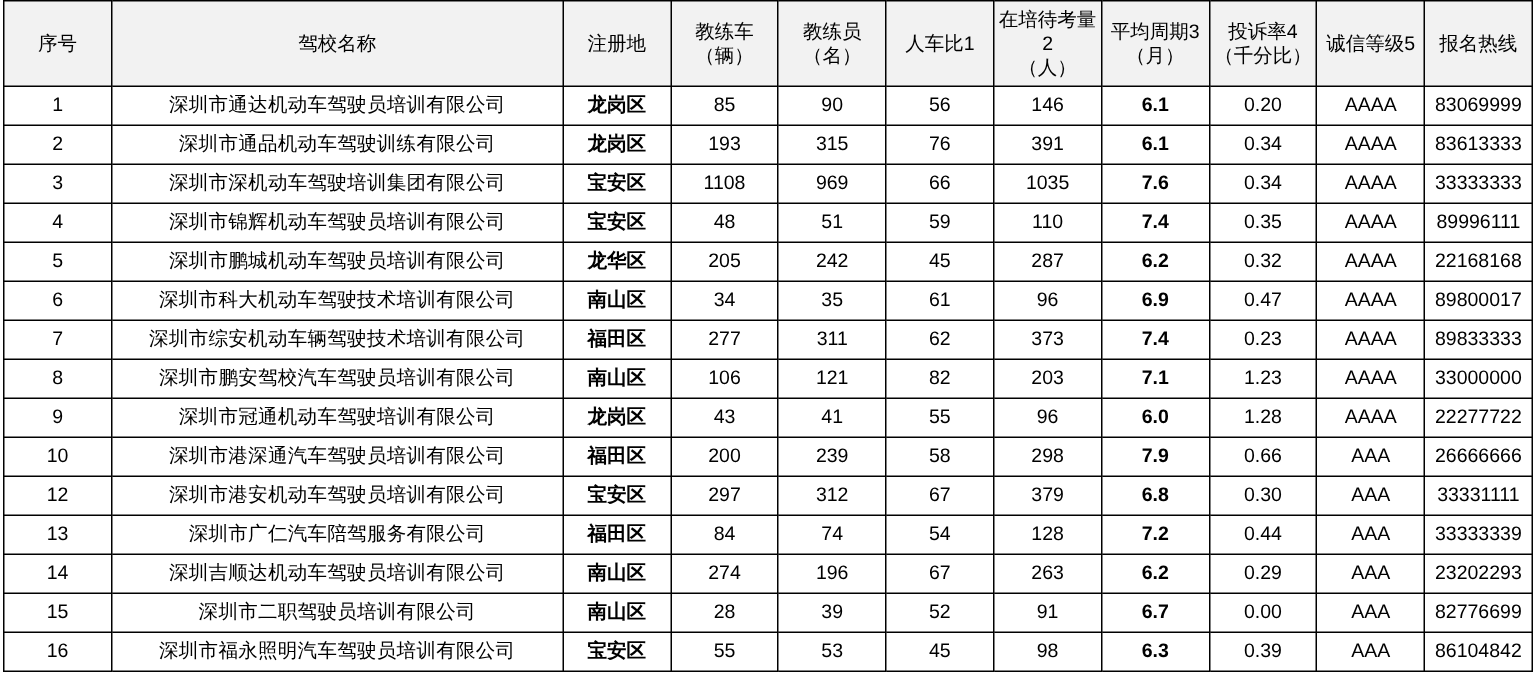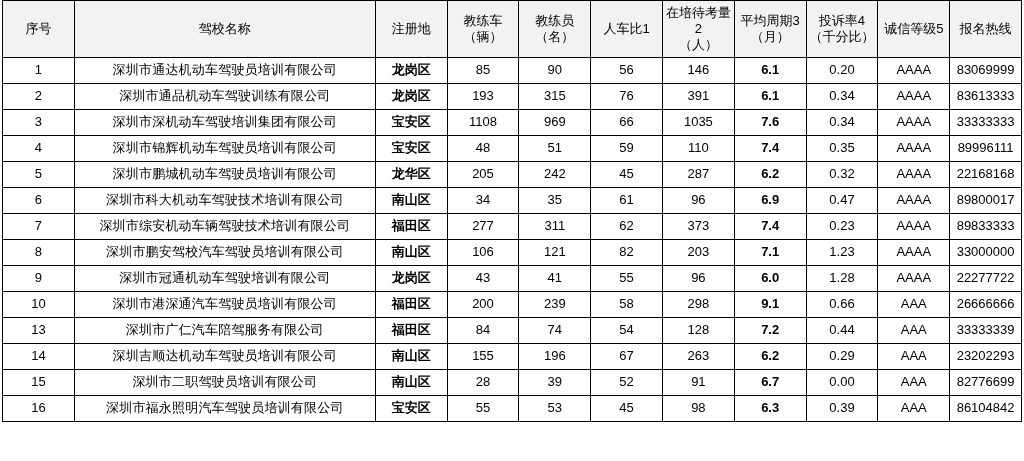--- a/index.html
+++ b/index.html
@@ -226,43 +226,56 @@
           <td class="col-hotline">22277722</td>
         </tr>
         <tr>
           <td class="col-index">10</td>
           <td class="col-name col-name-cell">深圳市港深通汽车驾驶员培训有限公司</td>
           <td class="col-district">福田区</td>
           <td class="col-cars">200</td>
           <td class="col-coaches">239</td>
           <td class="col-ratio">58</td>
           <td class="col-training">298</td>
-          <td class="col-period">9.1</td>
+          <td class="col-period">7.9</td>
           <td class="col-complaint">0.66</td>
           <td class="col-credit">AAA</td>
           <td class="col-hotline">26666666</td>
+        </tr>
+        <tr>
+          <td class="col-index">12</td>
+          <td class="col-name col-name-cell">深圳市港安机动车驾驶员培训有限公司</td>
+          <td class="col-district">宝安区</td>
+          <td class="col-cars">297</td>
+          <td class="col-coaches">312</td>
+          <td class="col-ratio">67</td>
+          <td class="col-training">379</td>
+          <td class="col-period">6.8</td>
+          <td class="col-complaint">0.30</td>
+          <td class="col-credit">AAA</td>
+          <td class="col-hotline">33331111</td>
         </tr>
         <tr>
           <td class="col-index">13</td>
           <td class="col-name col-name-cell">深圳市广仁汽车陪驾服务有限公司</td>
           <td class="col-district">福田区</td>
           <td class="col-cars">84</td>
           <td class="col-coaches">74</td>
           <td class="col-ratio">54</td>
           <td class="col-training">128</td>
           <td class="col-period">7.2</td>
           <td class="col-complaint">0.44</td>
           <td class="col-credit">AAA</td>
           <td class="col-hotline">33333339</td>
         </tr>
         <tr>
           <td class="col-index">14</td>
           <td class="col-name col-name-cell">深圳吉顺达机动车驾驶员培训有限公司</td>
           <td class="col-district">南山区</td>
-          <td class="col-cars">155</td>
+          <td class="col-cars">274</td>
           <td class="col-coaches">196</td>
           <td class="col-ratio">67</td>
           <td class="col-training">263</td>
           <td class="col-period">6.2</td>
           <td class="col-complaint">0.29</td>
           <td class="col-credit">AAA</td>
           <td class="col-hotline">23202293</td>
         </tr>
         <tr>
           <td class="col-index">15</td>

